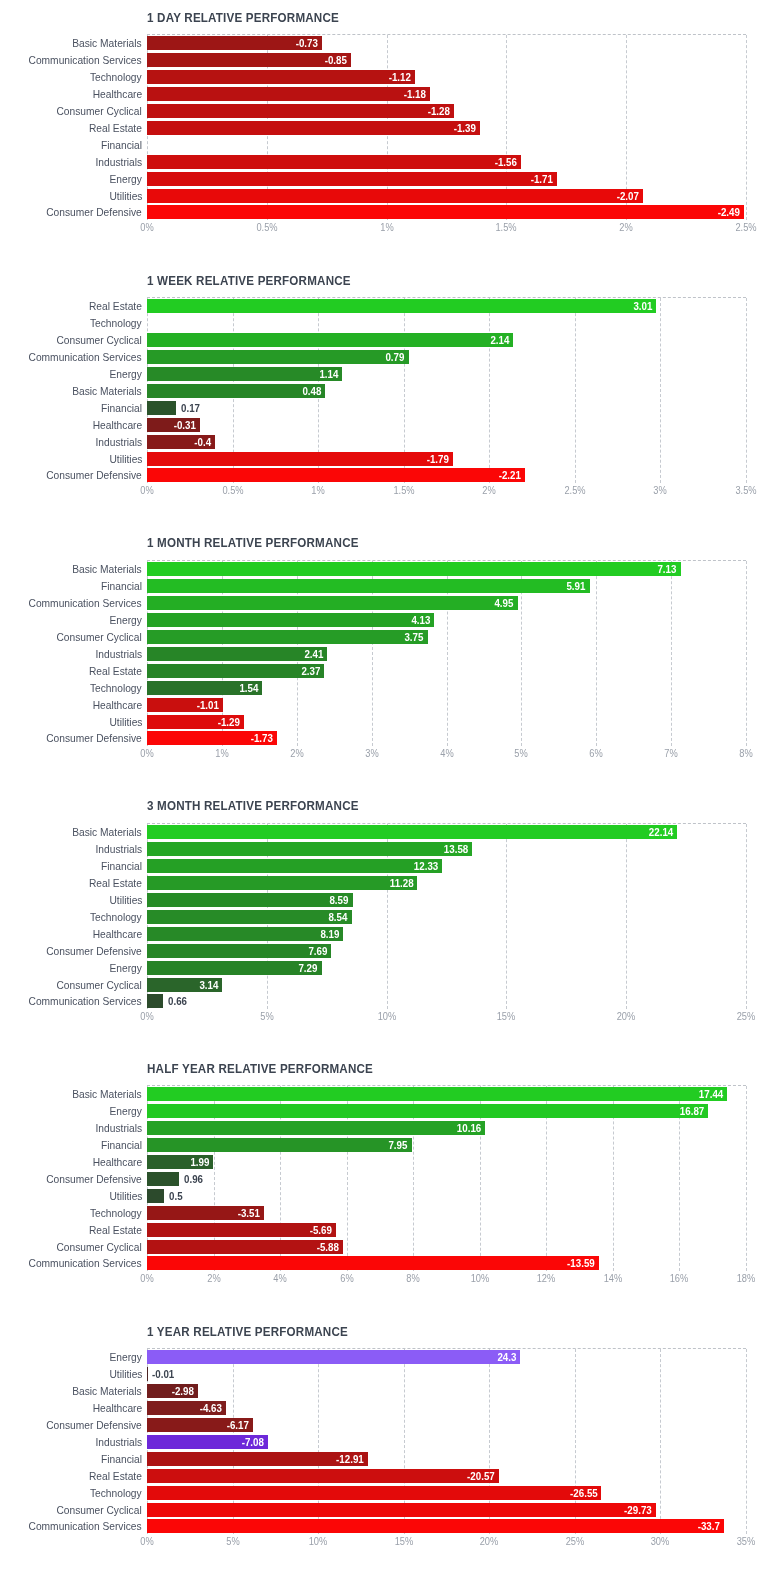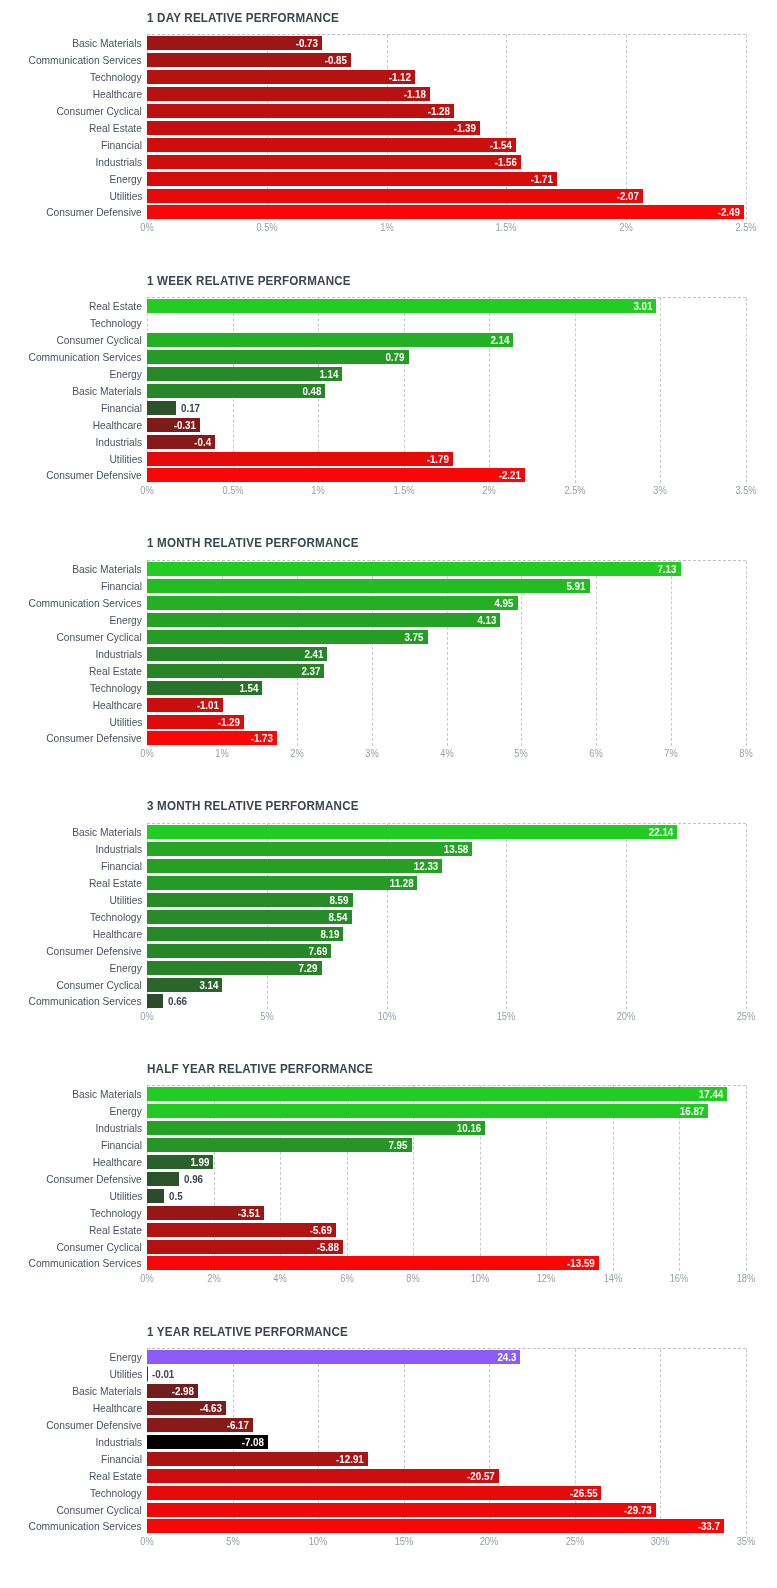--- a/index.html
+++ b/index.html
@@ -147,23 +147,20 @@
               </div>
             </div>
             <div class="row" style="top: 85.95px; height: 14px;">
               <span class="row-label">Real Estate</span>
               <div class="bar" style="width: 333.044px; background: rgb(197, 15, 15);">
                 <span class="bar-value inside">-1.39</span>
               </div>
             </div>
             <div class="row" style="top: 102.85px; height: 14px;">
               <span class="row-label">Financial</span>
-              <div class="bar" style="width: 368.984px; background: rgb(205, 14, 13);">
-                <span class="bar-value inside">-1.54</span>
-              </div>
             </div>
             <div class="row" style="top: 119.75px; height: 14px;">
               <span class="row-label">Industrials</span>
               <div class="bar" style="width: 373.776px; background: rgb(206, 14, 13);">
                 <span class="bar-value inside">-1.56</span>
               </div>
             </div>
             <div class="row" style="top: 136.65px; height: 14px;">
               <span class="row-label">Energy</span>
               <div class="bar" style="width: 409.716px; background: rgb(214, 12, 12);">
@@ -311,21 +308,21 @@
               </div>
             </div>
             <div class="row" style="top: 35.25px; height: 14px;">
               <span class="row-label">Communication Services</span>
               <div class="bar" style="width: 370.631px; background: rgb(36, 174, 36);">
                 <span class="bar-value inside">4.95</span>
               </div>
             </div>
             <div class="row" style="top: 52.15px; height: 14px;">
               <span class="row-label">Energy</span>
-              <div class="bar" style="width: 353px; background: rgb(37, 162, 37);">
+              <div class="bar" style="width: 287px; background: rgb(37, 162, 37);">
                 <span class="bar-value inside">4.13</span>
               </div>
             </div>
             <div class="row" style="top: 69.05px; height: 14px;">
               <span class="row-label">Consumer Cyclical</span>
               <div class="bar" style="width: 280.781px; background: rgb(38, 156, 38);">
                 <span class="bar-value inside">3.75</span>
               </div>
             </div>
             <div class="row" style="top: 85.95px; height: 14px;">
@@ -603,21 +600,21 @@
               </div>
             </div>
             <div class="row" style="top: 69.05px; height: 14px;">
               <span class="row-label">Consumer Defensive</span>
               <div class="bar" style="width: 105.595px; background: rgb(136, 26, 25);">
                 <span class="bar-value inside">-6.17</span>
               </div>
             </div>
             <div class="row" style="top: 85.95px; height: 14px;">
               <span class="row-label">Industrials</span>
-              <div class="bar" style="width: 121.169px; background: #000000; text-align: right;">
+              <div class="bar" style="width: 121.169px; background: #6d28d9; text-align: right;">
                 <span class="bar-value inside">-7.08</span>
               </div>
             </div>
             <div class="row" style="top: 102.85px; height: 14px;">
               <span class="row-label">Financial</span>
               <div class="bar" style="width: 220.945px; background: rgb(172, 19, 19);">
                 <span class="bar-value inside">-12.91</span>
               </div>
             </div>
             <div class="row" style="top: 119.75px; height: 14px;">

